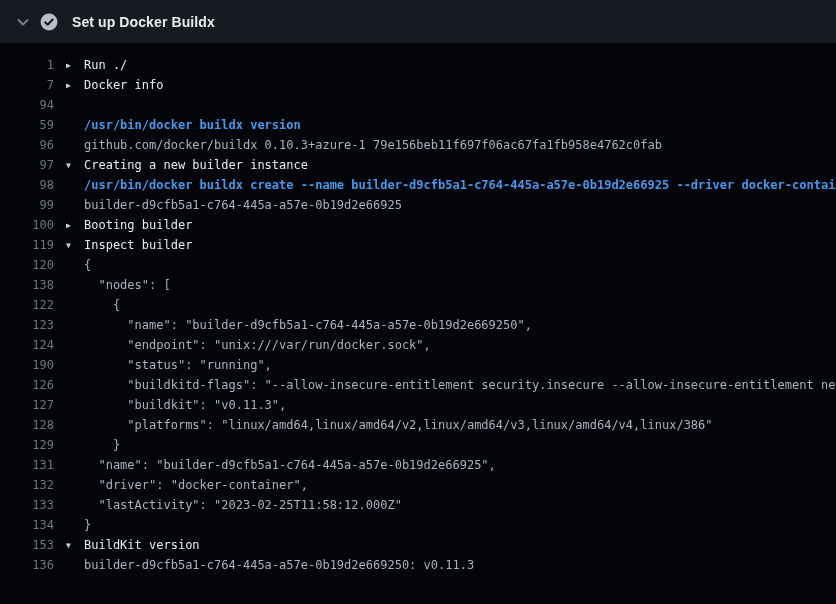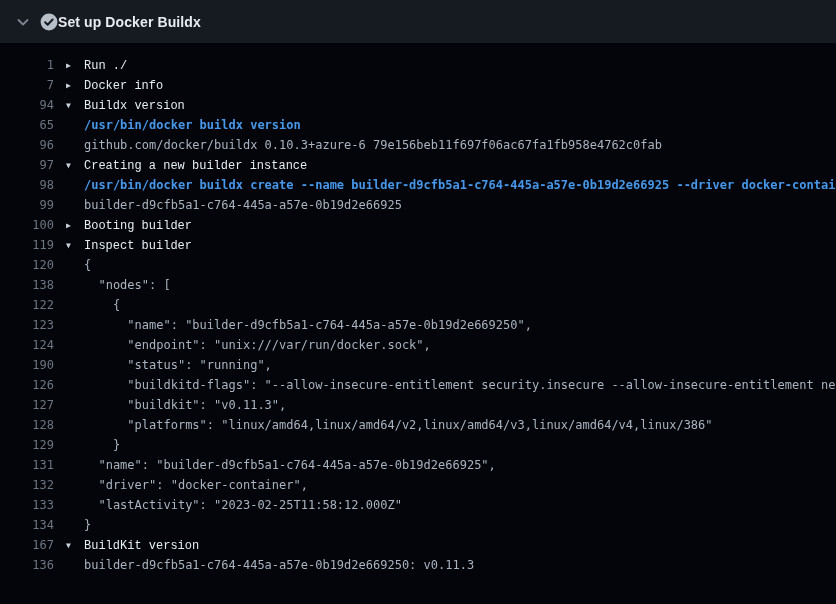--- a/index.html
+++ b/index.html
@@ -32,20 +32,21 @@
   .status-badge {
     margin-left: 8px;
     width: 18px;
     height: 18px;
     flex: none;
     display: flex;
     align-items: center;
     justify-content: center;
   }
   .step-title {
+    margin-left: 14px;
     font-family: "Liberation Sans", "DejaVu Sans", sans-serif;
     font-size: 14px;
     font-weight: 600;
     color: var(--title-color, #e8ecf1);
     letter-spacing: 0.1px;
   }
 
   .log-area {
     padding-top: 12px;
     font-family: "DejaVu Sans Mono", "Liberation Mono", monospace;
@@ -69,21 +70,21 @@
     margin-left: 12px;
     white-space: pre;
   }
   .arrow {
     display: inline-block;
     width: 18px;
     font-size: 8px;
     vertical-align: 1px;
     color: var(--arrow-color, #c9d1d9);
   }
-  .grp .grp-title { color: var(--group-color, #e6edf3); font-family: Liberation Mono, monospace; }
+  .grp .grp-title { color: var(--group-color, #e6edf3); }
   .grp { cursor: pointer; }
   .plain .line-content { padding-left: 18px; color: var(--plain-color, #aab3be); }
   .cmd .line-content {
     padding-left: 18px;
     color: var(--cmd-color, #4798eb);
     font-weight: bold;
   }
 </style>
 </head>
 <body>
@@ -99,37 +100,37 @@
       <circle cx="8" cy="8" r="7.5" fill="#b7bfc9"></circle>
       <path d="M4.6 8.2l2.2 2.2 4.4-4.6" fill="none" stroke="#161b22" stroke-width="1.8" stroke-linecap="round" stroke-linejoin="round"></path>
     </svg>
   </span>
   <span class="step-title">Set up Docker Buildx</span>
 </div>
 
 <div class="log-area" id="log-area">
     <div class="log-line grp"><span class="line-num">1</span><span class="line-content"><span class="arrow">▶</span><span class="grp-title">Run ./</span></span></div>
     <div class="log-line grp"><span class="line-num">7</span><span class="line-content"><span class="arrow">▶</span><span class="grp-title">Docker info</span></span></div>
-    <div class="log-line grp"><span class="line-num">94</span><span class="line-content"><span class="arrow">▼</span><span class="grp-title">Buildx version</span></span></div>
-    <div class="log-line cmd"><span class="line-num">65</span><span class="line-content">/usr/bin/docker buildx version</span></div>
-    <div class="log-line plain"><span class="line-num">96</span><span class="line-content">github.com/docker/buildx 0.10.3+azure-6 79e156beb11f697f06ac67fa1fb958e4762c0fab</span></div>
+    <div class="log-line grp"><span class="line-num">94</span></div>
+    <div class="log-line cmd"><span class="line-num">59</span><span class="line-content">/usr/bin/docker buildx version</span></div>
+    <div class="log-line plain"><span class="line-num">96</span><span class="line-content">github.com/docker/buildx 0.10.3+azure-1 79e156beb11f697f06ac67fa1fb958e4762c0fab</span></div>
     <div class="log-line grp"><span class="line-num">97</span><span class="line-content"><span class="arrow">▼</span><span class="grp-title">Creating a new builder instance</span></span></div>
     <div class="log-line cmd"><span class="line-num">98</span><span class="line-content">/usr/bin/docker buildx create --name builder-d9cfb5a1-c764-445a-a57e-0b19d2e66925 --driver docker-container</span></div>
     <div class="log-line plain"><span class="line-num">99</span><span class="line-content">builder-d9cfb5a1-c764-445a-a57e-0b19d2e66925</span></div>
     <div class="log-line grp"><span class="line-num">100</span><span class="line-content"><span class="arrow">▶</span><span class="grp-title">Booting builder</span></span></div>
     <div class="log-line grp"><span class="line-num">119</span><span class="line-content"><span class="arrow">▼</span><span class="grp-title">Inspect builder</span></span></div>
     <div class="log-line plain"><span class="line-num">120</span><span class="line-content">{</span></div>
     <div class="log-line plain"><span class="line-num">138</span><span class="line-content">  "nodes": [</span></div>
     <div class="log-line plain"><span class="line-num">122</span><span class="line-content">    {</span></div>
     <div class="log-line plain"><span class="line-num">123</span><span class="line-content">      "name": "builder-d9cfb5a1-c764-445a-a57e-0b19d2e669250",</span></div>
     <div class="log-line plain"><span class="line-num">124</span><span class="line-content">      "endpoint": "unix:///var/run/docker.sock",</span></div>
     <div class="log-line plain"><span class="line-num">190</span><span class="line-content">      "status": "running",</span></div>
     <div class="log-line plain"><span class="line-num">126</span><span class="line-content">      "buildkitd-flags": "--allow-insecure-entitlement security.insecure --allow-insecure-entitlement network</span></div>
     <div class="log-line plain"><span class="line-num">127</span><span class="line-content">      "buildkit": "v0.11.3",</span></div>
     <div class="log-line plain"><span class="line-num">128</span><span class="line-content">      "platforms": "linux/amd64,linux/amd64/v2,linux/amd64/v3,linux/amd64/v4,linux/386"</span></div>
     <div class="log-line plain"><span class="line-num">129</span><span class="line-content">    }</span></div>
     <div class="log-line plain"><span class="line-num">131</span><span class="line-content">  "name": "builder-d9cfb5a1-c764-445a-a57e-0b19d2e66925",</span></div>
     <div class="log-line plain"><span class="line-num">132</span><span class="line-content">  "driver": "docker-container",</span></div>
     <div class="log-line plain"><span class="line-num">133</span><span class="line-content">  "lastActivity": "2023-02-25T11:58:12.000Z"</span></div>
     <div class="log-line plain"><span class="line-num">134</span><span class="line-content">}</span></div>
-    <div class="log-line grp"><span class="line-num">167</span><span class="line-content"><span class="arrow">▼</span><span class="grp-title">BuildKit version</span></span></div>
+    <div class="log-line grp"><span class="line-num">153</span><span class="line-content"><span class="arrow">▼</span><span class="grp-title">BuildKit version</span></span></div>
     <div class="log-line plain"><span class="line-num">136</span><span class="line-content">builder-d9cfb5a1-c764-445a-a57e-0b19d2e669250: v0.11.3</span></div>
   </div>
 
 </body></html>

